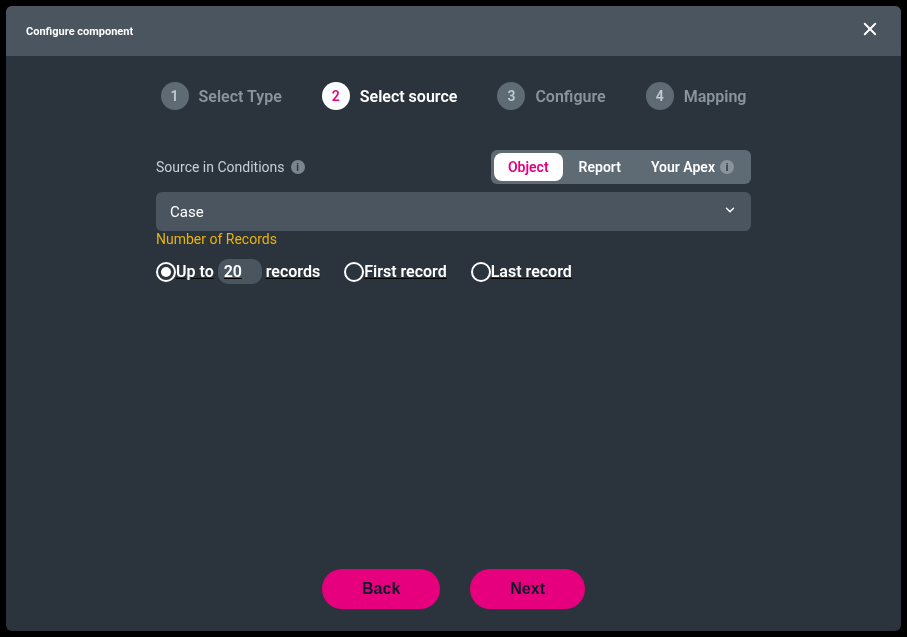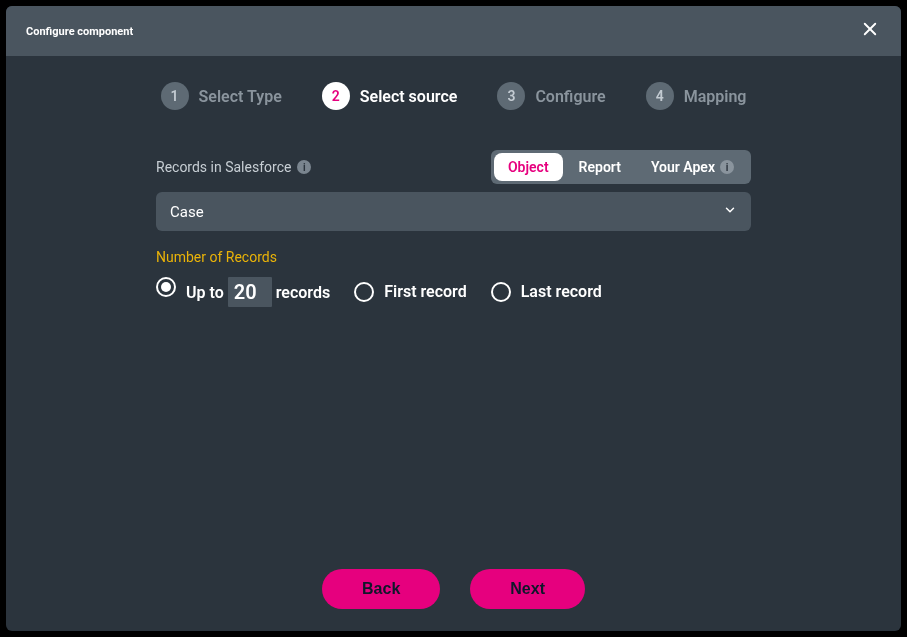--- a/index.html
+++ b/index.html
@@ -129,44 +129,44 @@
 
     .select-box {
       width: 100%;
       background: #4a555f;
       border-radius: 6px;
       padding: 10px 14px;
       display: flex;
       justify-content: space-between;
       align-items: center;
       cursor: pointer;
-      margin-bottom: 18px;
+      margin-bottom: 0;
     }
     .select-value {
       color: #fff;
       font-size: 15px;
     }
     .chevron svg { width: 14px; height: 14px; color: #fff; }
 
     .sub-label {
       color: #eab308;
       font-size: 14px;
       margin-bottom: 12px;
     }
 
     .radio-row {
       display: flex;
       gap: 24px;
       align-items: center;
     }
     .radio-opt {
       display: flex;
-      align-items: flex-start;
-      gap: 10px;
-      cursor: pointer;
+      align-items: center;
+      cursor: pointer;
+      text-decoration: underline;
     }
     .radio-circle {
       width: 20px; height: 20px;
       border: 2.5px solid #fff;
       border-radius: 50%;
       display: flex;
       align-items: center;
       justify-content: center;
       flex-shrink: 0;
     }
@@ -182,24 +182,24 @@
       font-weight: 600;
       display: flex;
       align-items: center;
       gap: 4px;
     }
     .num-input {
       width: 44px;
       background: #4a555f;
       border: none;
       color: #fff;
-      font-size: 20px;
+      font-size: 16px;
       font-weight: 600;
       padding: 3px 6px;
-      border-radius: 1px;
+      border-radius: 10px;
       text-align: left;
       font-family: inherit;
     }
 
     .footer {
       display: flex;
       justify-content: center;
       gap: 30px;
       padding: 22px 0;
     }
@@ -248,21 +248,21 @@
     <div class="step">
       <div class="step-num">4</div>
       <div class="step-label">Mapping</div>
     </div>
   </div>
 
   <div class="content">
 
     <div class="field-row">
       <div class="field-label">
-        <span>Records in Salesforce</span>
+        <span>Source in Conditions</span>
         <span class="info-icon">i</span>
       </div>
       <div class="seg-control">
         <div class="seg-item selected">
           <span>Object</span>
         </div>
         <div class="seg-item">
           <span>Report</span>
         </div>
         <div class="seg-item">

